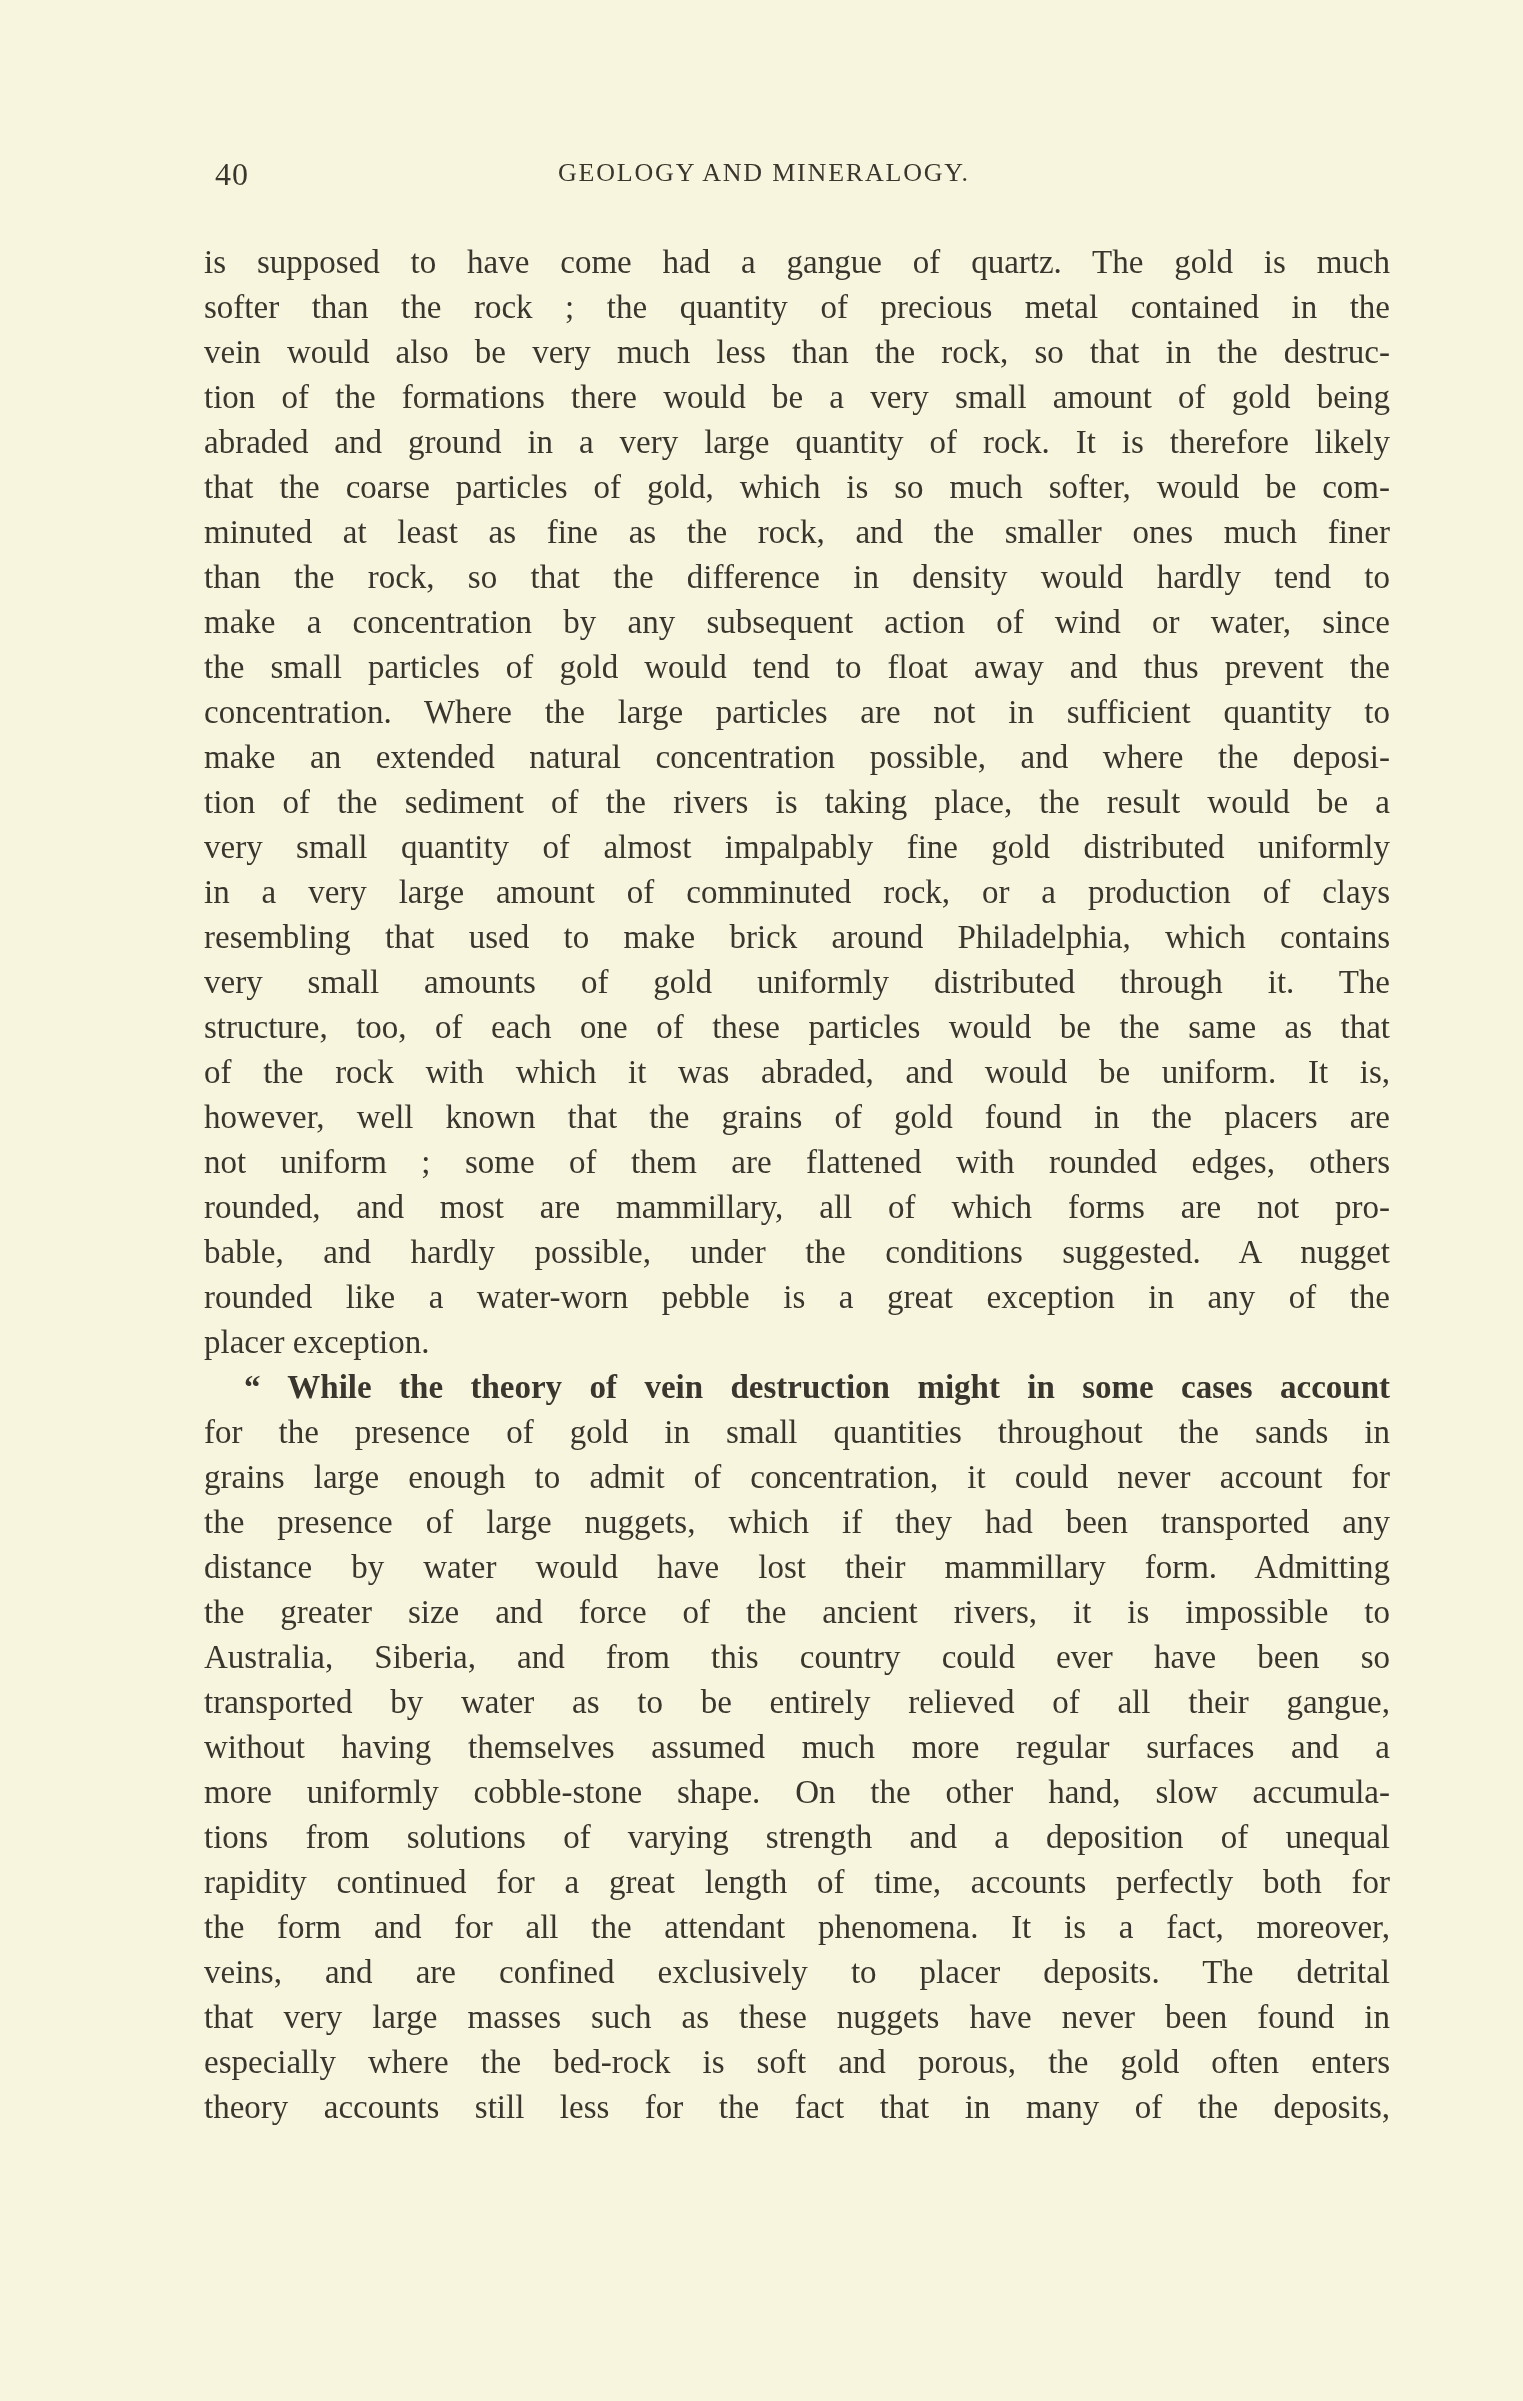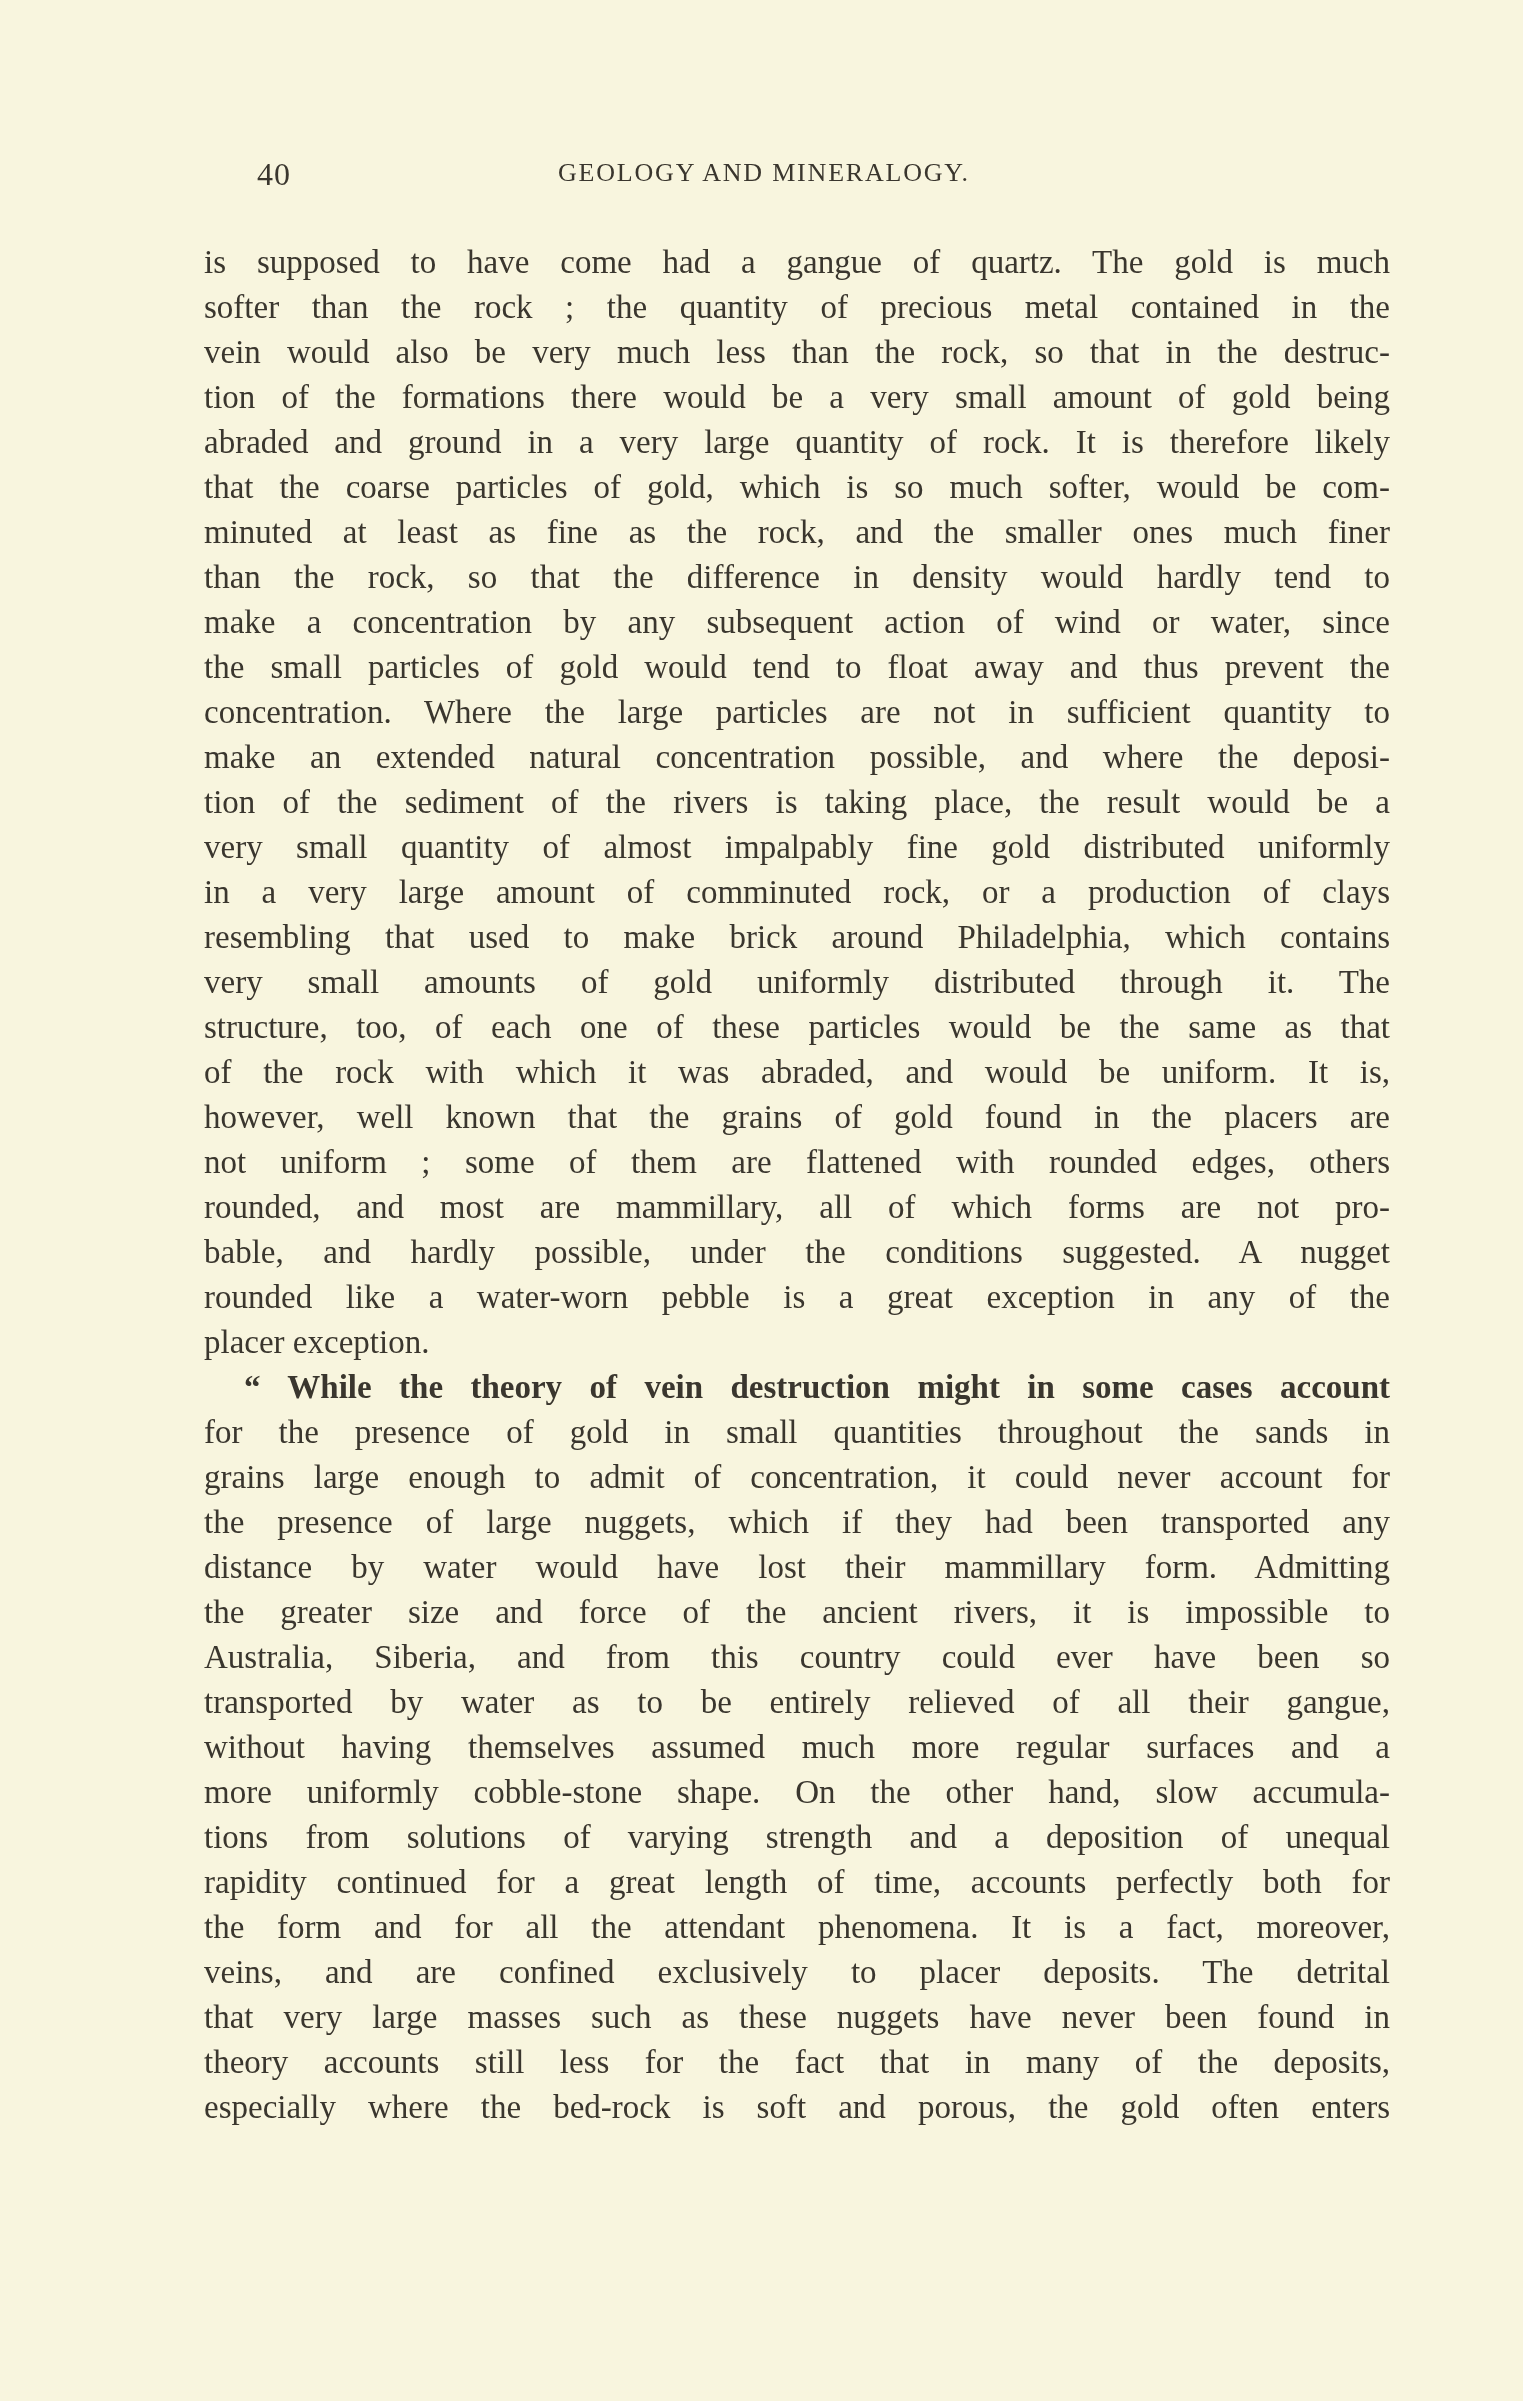--- a/index.html
+++ b/index.html
@@ -6,21 +6,21 @@
   body {
     width: 1524px; height: 2401px;
     background: #f8f5de;
     position: relative;
     overflow: hidden;
     font-family: "Liberation Serif", "DejaVu Serif", serif;
     color: #3a362e;
   }
   .page-number {
     position: absolute; left: 215px; top: 156px;
-    font-size: 32px; letter-spacing: 0.9px; margin-left: 42px;
+    font-size: 32px; letter-spacing: 0.9px;
   }
   .running-head {
     position: absolute; left: 558px; top: 158px;
     font-size: 26px; letter-spacing: 1.8px;
   }
   .body-text {
     position: absolute; left: 204px; top: 240px; width: 1186px;
   }
   .line {
     font-size: 33px;
@@ -74,16 +74,16 @@
   <span class="line">the greater size and force of the ancient rivers, it is impossible to</span>
   <span class="line">Australia, Siberia, and from this country could ever have been so</span>
   <span class="line">transported by water as to be entirely relieved of all their gangue,</span>
   <span class="line">without having themselves assumed much more regular surfaces and a</span>
   <span class="line">more uniformly cobble-stone shape.  On the other hand, slow accumula-</span>
   <span class="line">tions from solutions of varying strength and a deposition of unequal</span>
   <span class="line">rapidity continued for a great length of time, accounts perfectly both for</span>
   <span class="line">the form and for all the attendant phenomena.  It is a fact, moreover,</span>
   <span class="line">veins, and are confined exclusively to placer deposits.  The detrital</span>
   <span class="line">that very large masses such as these nuggets have never been found in</span>
+  <span class="line">especially where the bed-rock is soft and porous, the gold often enters</span>
   <span class="line">theory accounts still less for the fact that in many of the deposits,</span>
-  <span class="line">especially where the bed-rock is soft and porous, the gold often enters</span>
 </div>
 
 
 </body></html>

